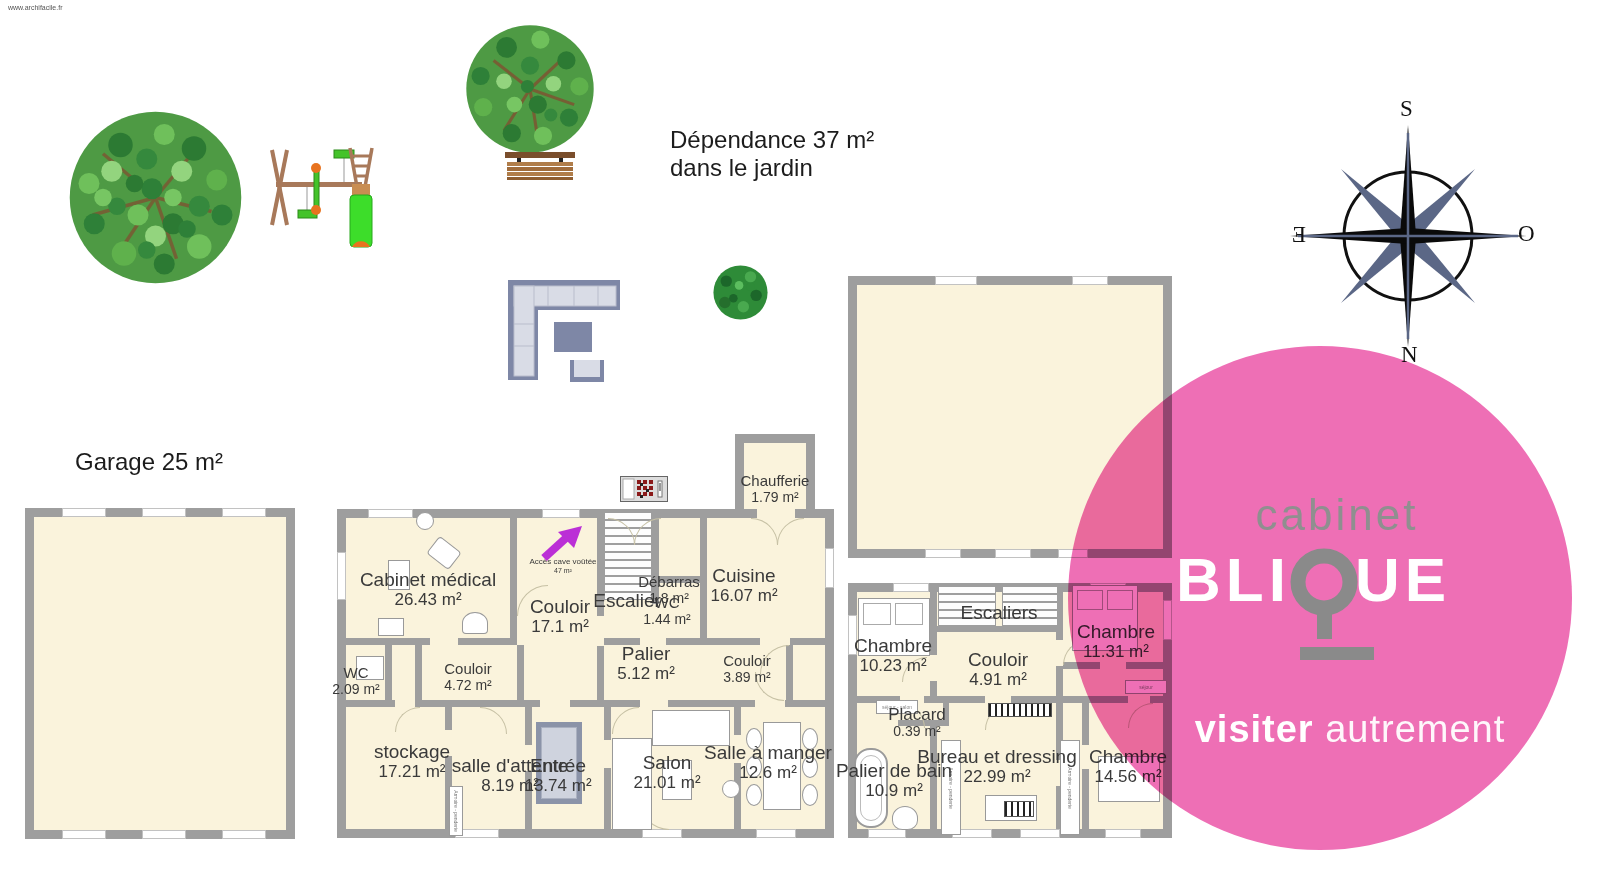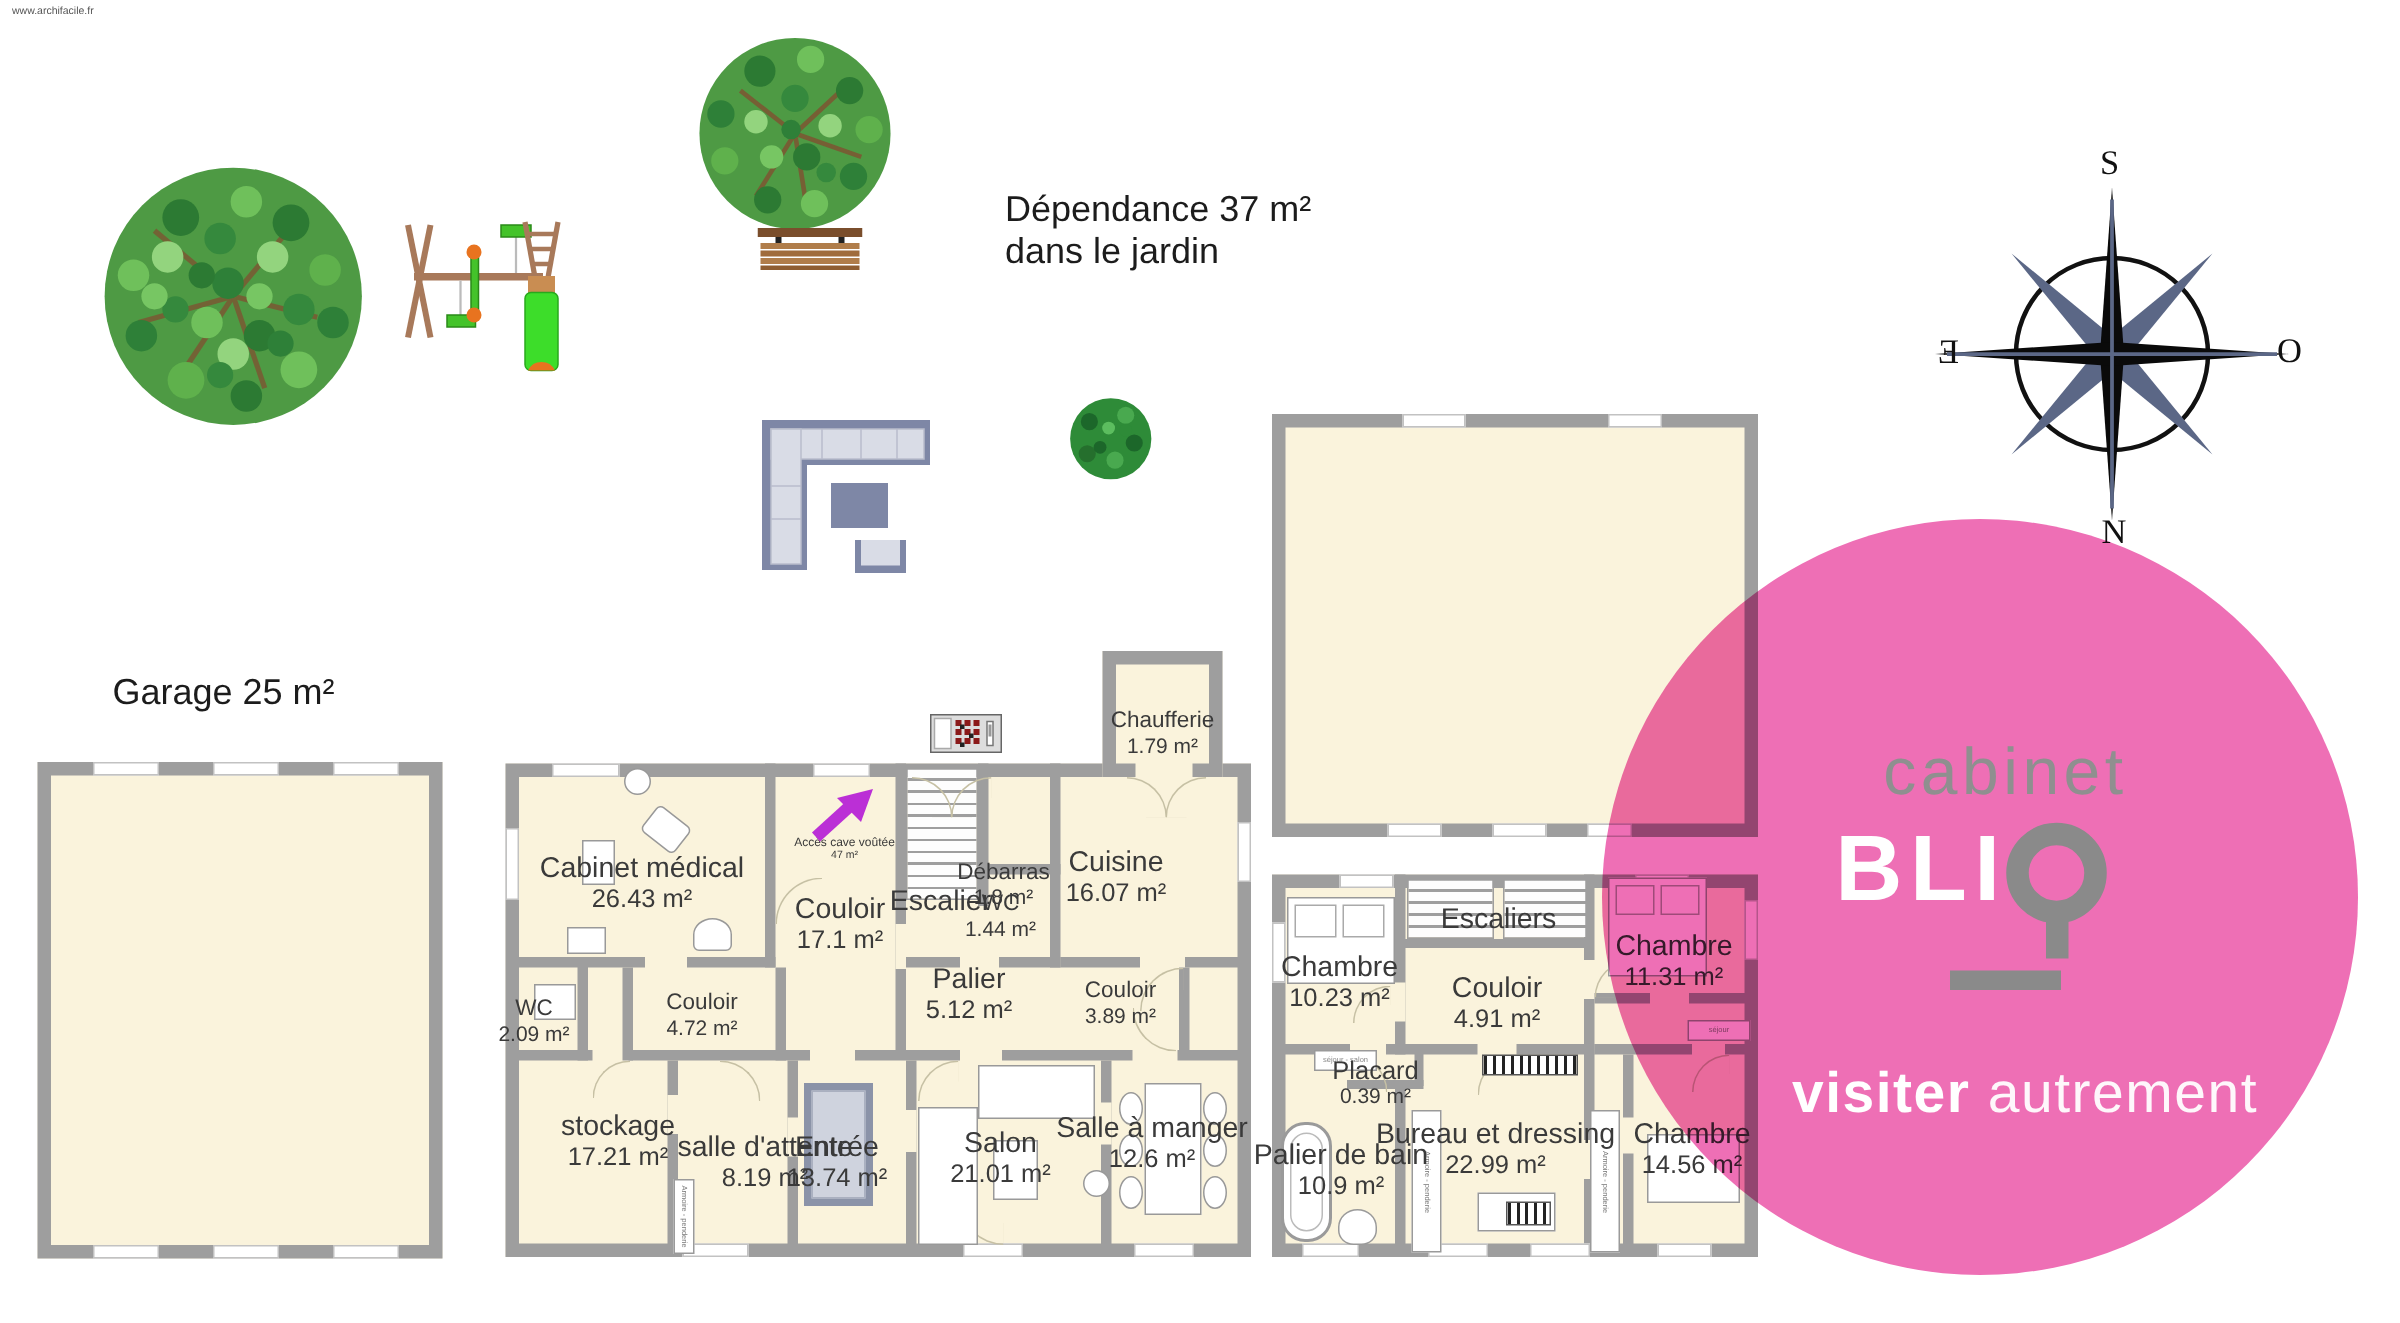--- a/index.html
+++ b/index.html
@@ -487,26 +487,27 @@
     <div>Bureau et dressing</div>
       <div class="area">22.99 m²</div>
     </div>
   <div class="room-label" style="left:1128px;top:766px;">
     <div>Chambre</div>
       <div class="area">14.56 m²</div>
     </div>
 
   <div class="pink-circle"></div>
   <div class="logo-piece" style="left:1132px;top:490px;width:410px;font-size:44px;color:#8f8f8f;letter-spacing:3px;">cabinet</div>
-  <div class="logo-piece" style="left:1108px;top:545px;width:410px;display:flex;justify-content:center;align-items:flex-start;font-size:62px;font-weight:700;letter-spacing:5px;line-height:70px;">
+  <div class="logo-piece" style="left:1176px;top:545px;width:410px;display:flex;align-items:flex-start;font-size:62px;font-weight:700;letter-spacing:5px;line-height:70px;">
     <span>BLI</span>
     <svg width="58" height="96" viewBox="0 0 58 96" style="margin:2px 2px 0 4px;overflow:visible;">
       <circle cx="29" cy="35" r="26" fill="none" stroke="#8a8a8a" stroke-width="15"></circle>
       <rect x="22" y="56" width="15" height="36" fill="#8a8a8a"></rect>
     </svg>
+    <span>UE</span>
   </div>
   <div class="logo-piece" style="left:1300px;top:647px;width:74px;height:13px;background:#8a8a8a;"></div>
   <div class="logo-piece" style="left:1130px;top:708px;width:440px;font-size:38px;letter-spacing:1px;">
     <span style="font-weight:700;">visiter</span>
     <span> </span>
     <span style="font-weight:400;opacity:0.95;">autrement</span>
   </div>
 
 </div>
 

